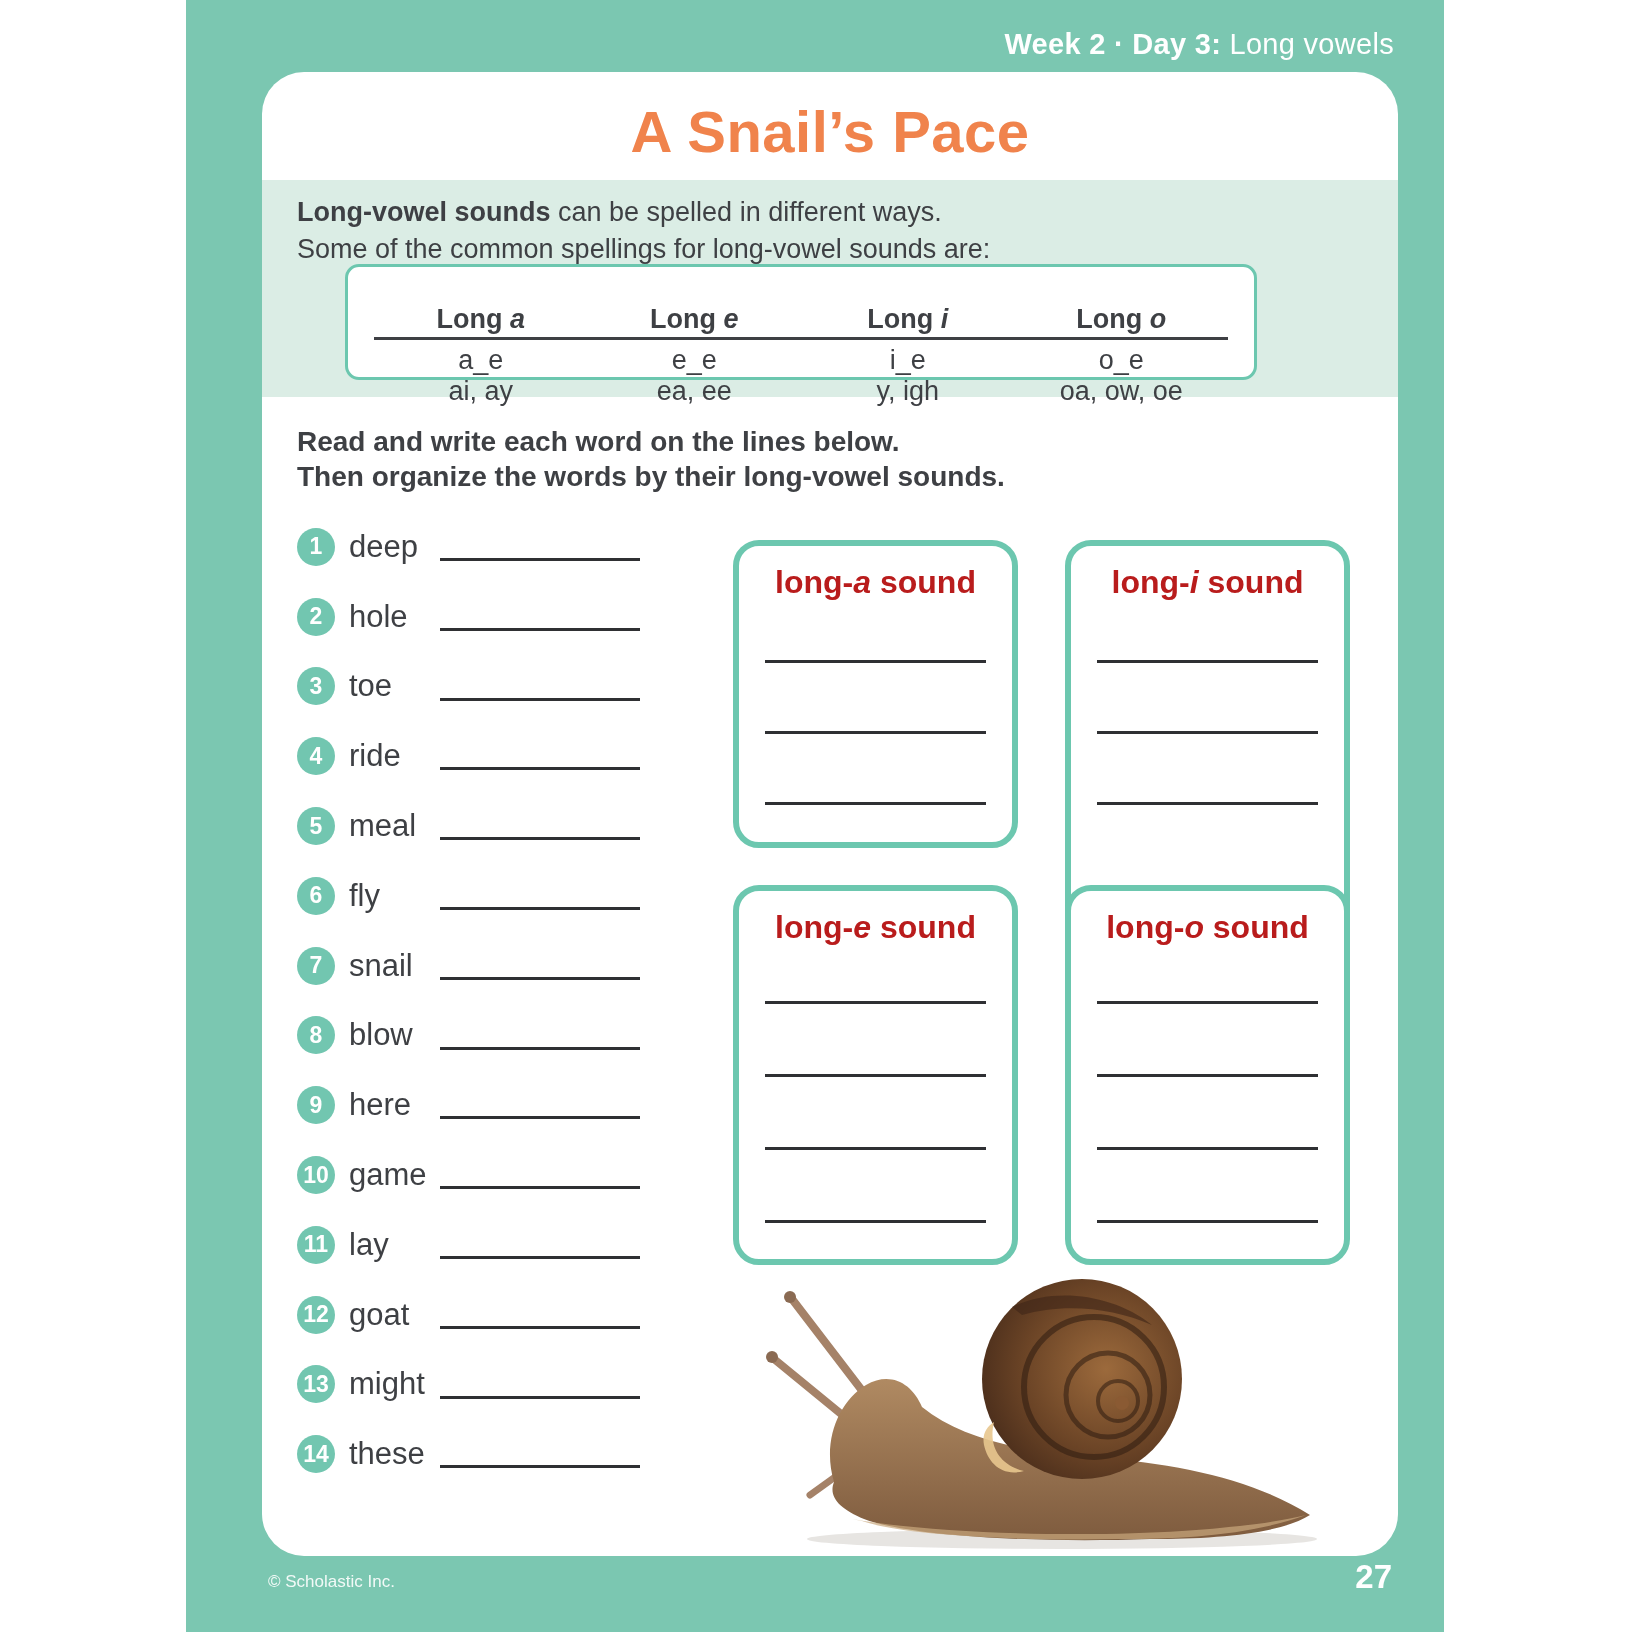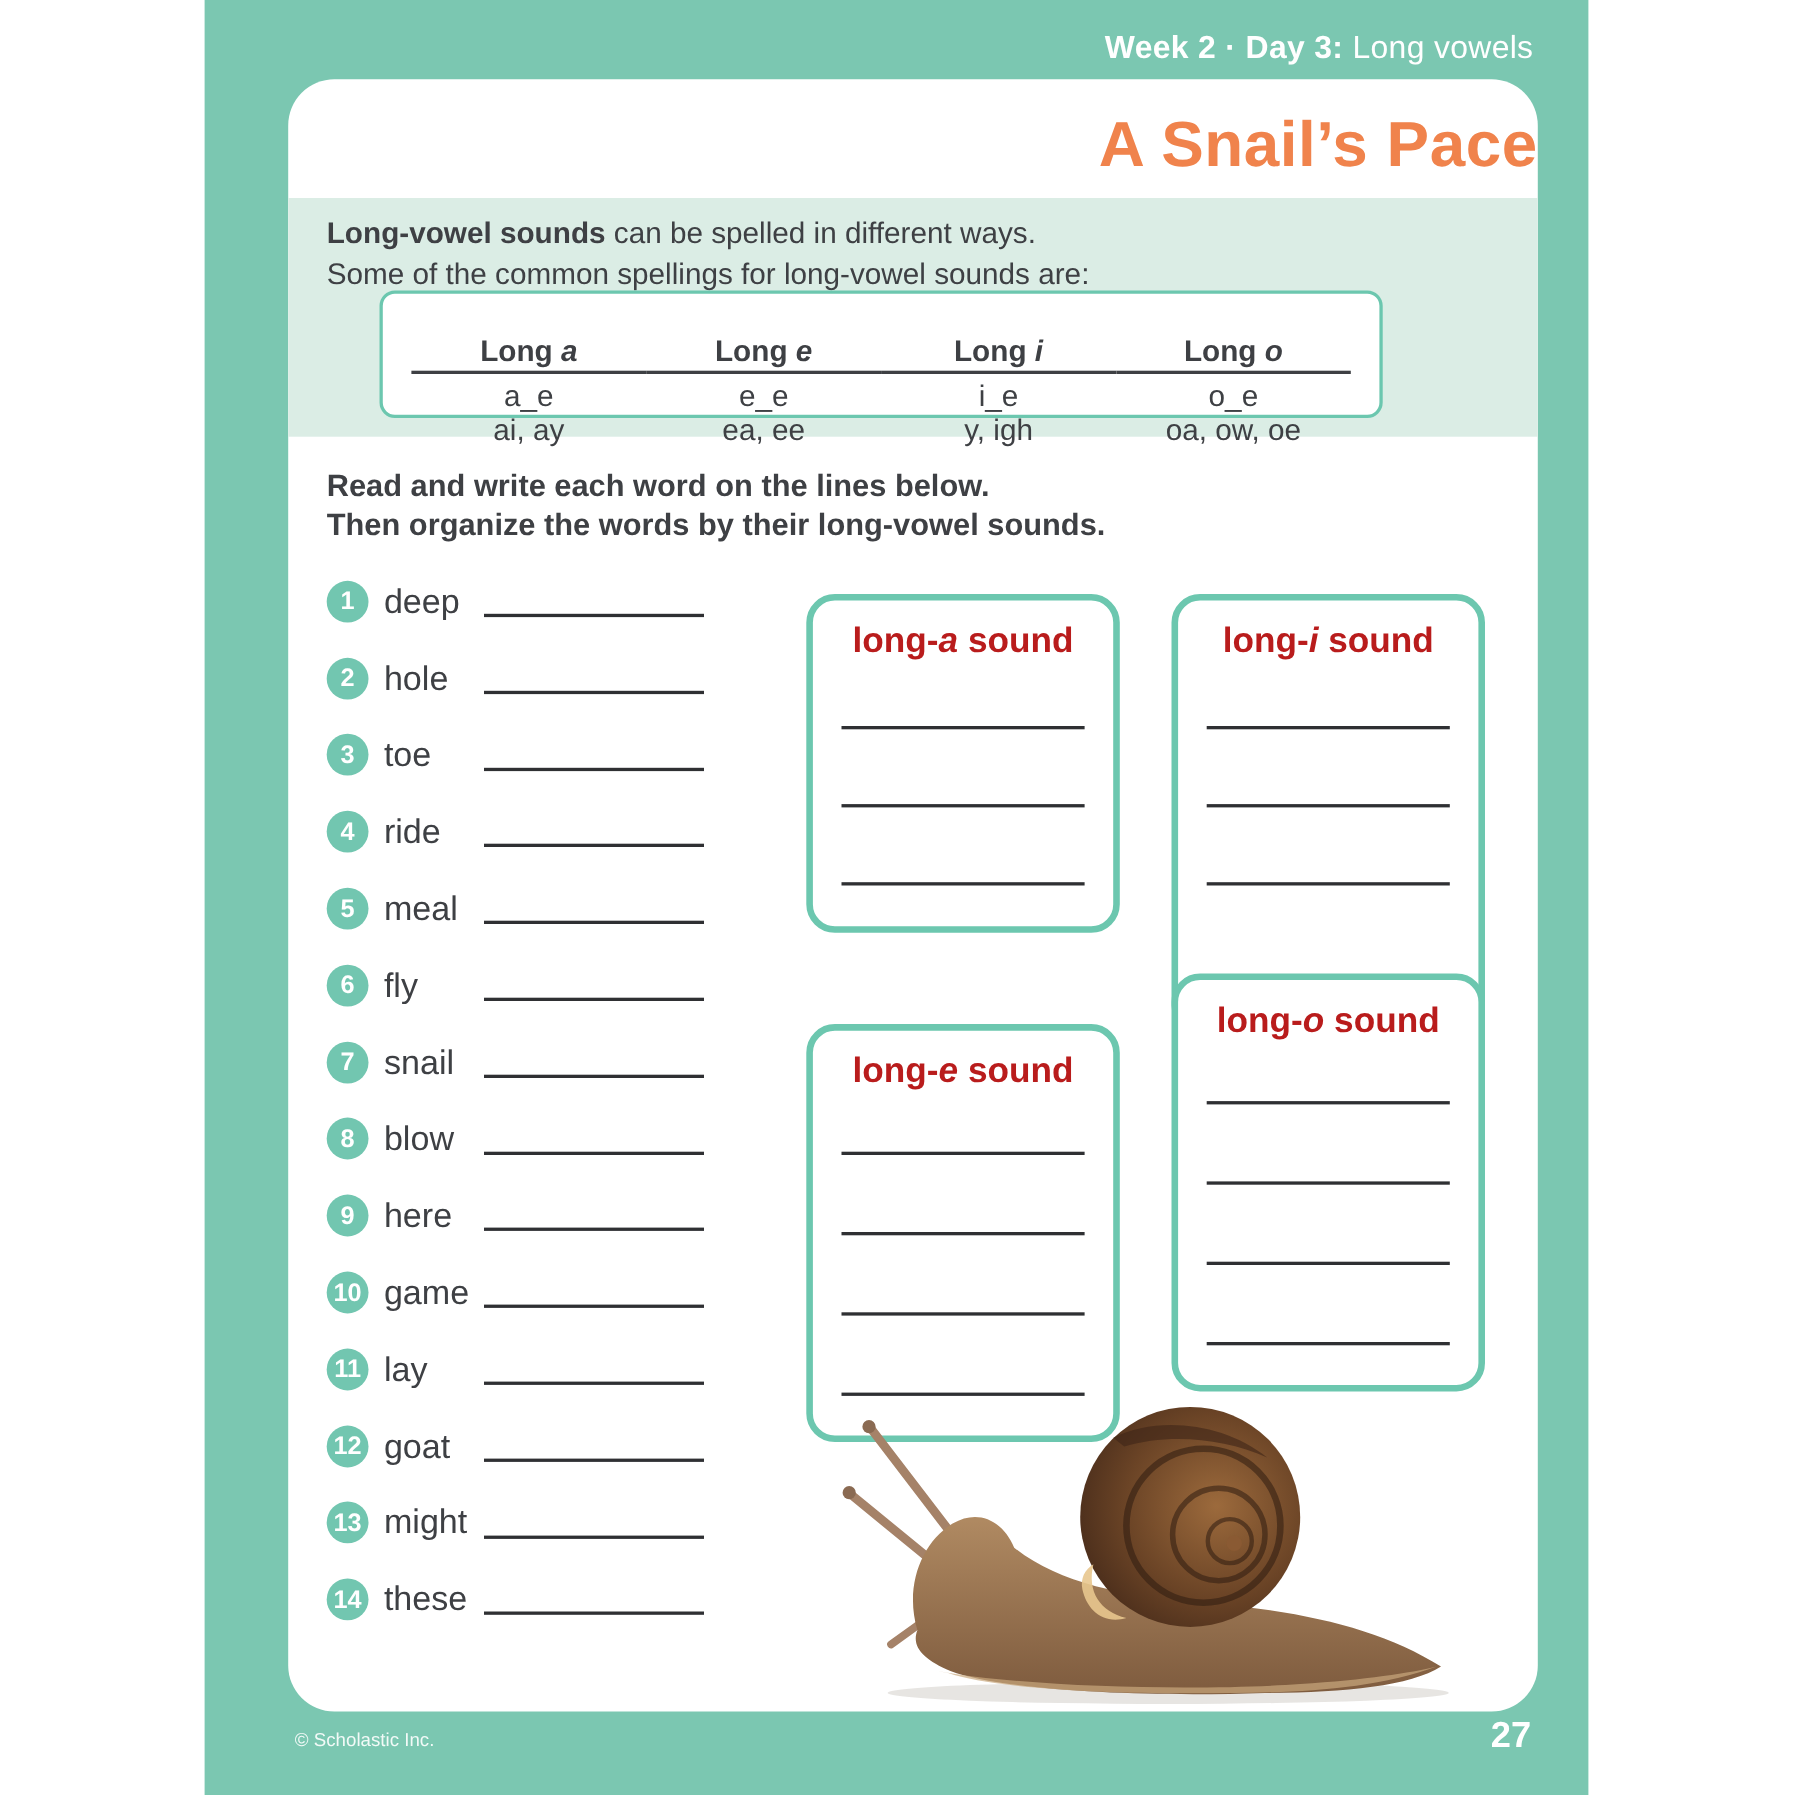--- a/index.html
+++ b/index.html
@@ -7,21 +7,21 @@
        font-family:"Liberation Sans", sans-serif;color:#3E4044;}
 
   .frame{position:absolute;left:186px;top:0;width:1258px;height:1632px;background:#7BC7B1;}
 
   .page-header{position:absolute;top:28px;right:238px;font-size:29px;color:#ffffff;letter-spacing:.3px;}
   .page-header b{font-weight:bold;}
 
   .page{position:absolute;left:262px;top:72px;width:1136px;height:1484px;background:#ffffff;
         border-radius:42px;overflow:hidden;}
 
-  .page-title{position:absolute;top:26px;left:0;right:0;text-align:right;
+  .page-title{position:absolute;top:26px;left:0;right:0;text-align:center;
               font-size:58px;font-weight:bold;color:#F0834C;letter-spacing:.5px;}
 
   .info-band{position:absolute;left:0;top:108px;width:100%;height:217px;background:#DBEDE5;}
   .info-text{position:absolute;left:35px;top:14px;font-size:27px;line-height:37px;color:#3E4044;}
   .info-text b{font-weight:bold;}
 
   .spelling-table{position:absolute;left:83px;top:84px;width:912px;height:116px;background:#ffffff;
                   border:3px solid #6CC7AF;border-radius:14px;box-sizing:border-box;
                   display:flex;padding:6px 26px 0 26px;}
   .stcol{flex:1;text-align:center;font-size:27px;}
@@ -40,21 +40,21 @@
   .wword{margin-left:14px;font-size:31px;}
   .wline{position:absolute;left:143px;top:46px;width:200px;border-bottom:3px solid #2F3033;}
 
   .sbox{position:absolute;width:285px;background:#ffffff;border:6px solid #6CC7AF;
         border-radius:26px;box-sizing:border-box;}
   .sbox .sbl{position:absolute;top:18px;left:0;right:0;text-align:center;
              font-size:32px;font-weight:bold;color:#b91c1c;}
   .sbox .sbl i{font-style:italic;font-weight:bold;}
   .sbx-a{left:471px;top:468px;height:308px;}
   .sbx-i{left:803px;top:468px;height:400px;}
-  .sbx-e{left:471px;top:813px;height:380px;margin-top:46px;}
+  .sbx-e{left:471px;top:813px;height:380px;}
   .sbx-o{left:803px;top:813px;height:380px;}
   .bline{position:absolute;left:26px;right:26px;border-bottom:3px solid #2F3033;}
   .t1{top:114px;} .t2{top:185px;} .t3{top:256px;}
   .b1{top:110px;} .b2{top:183px;} .b3{top:256px;} .b4{top:329px;}
 
   .snail{position:absolute;left:500px;top:1195px;width:560px;height:290px;}
 
   .copyright{position:absolute;left:268px;top:1572px;font-size:17px;color:rgba(255,255,255,.9);}
   .page-num{position:absolute;right:240px;top:1558px;font-size:33px;font-weight:bold;color:#ffffff;}
 </style>

